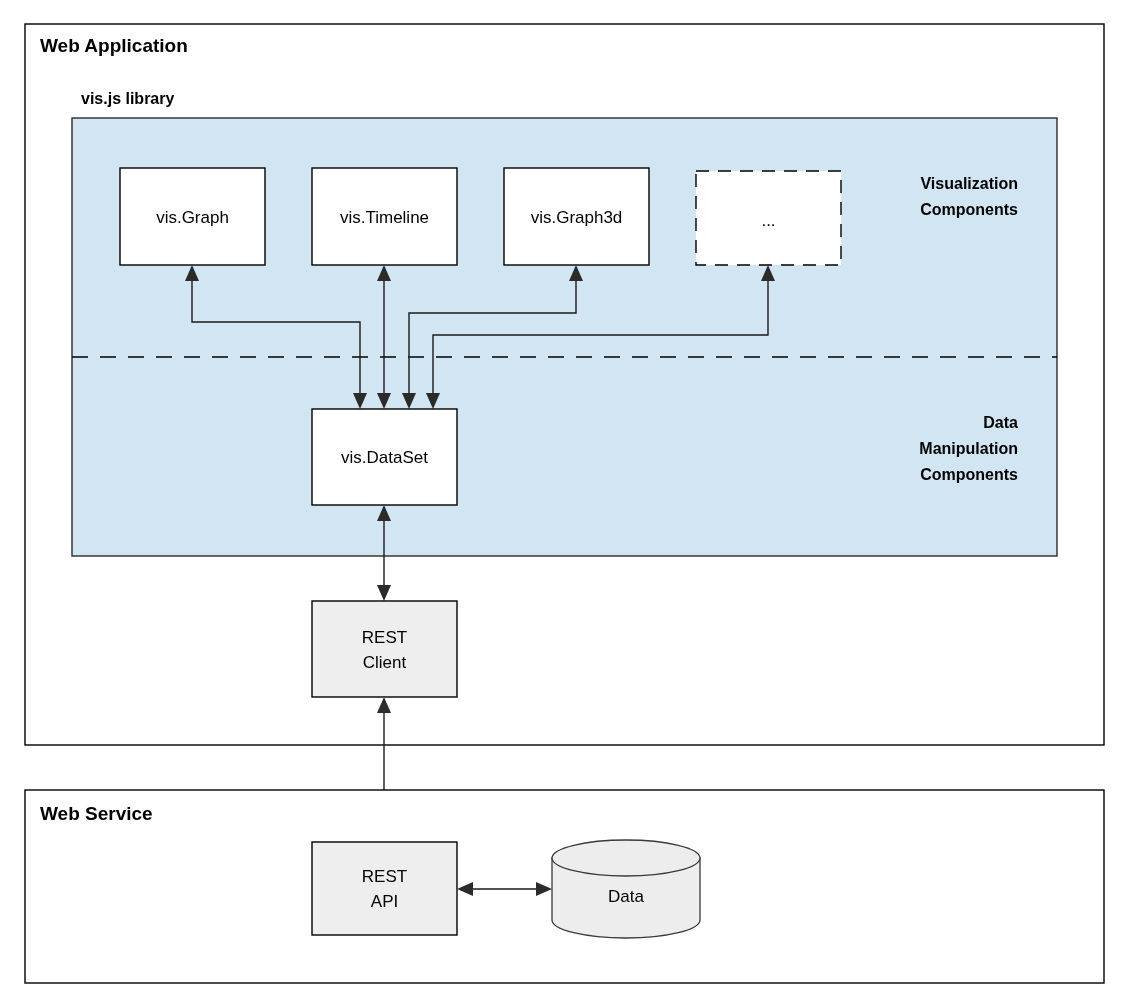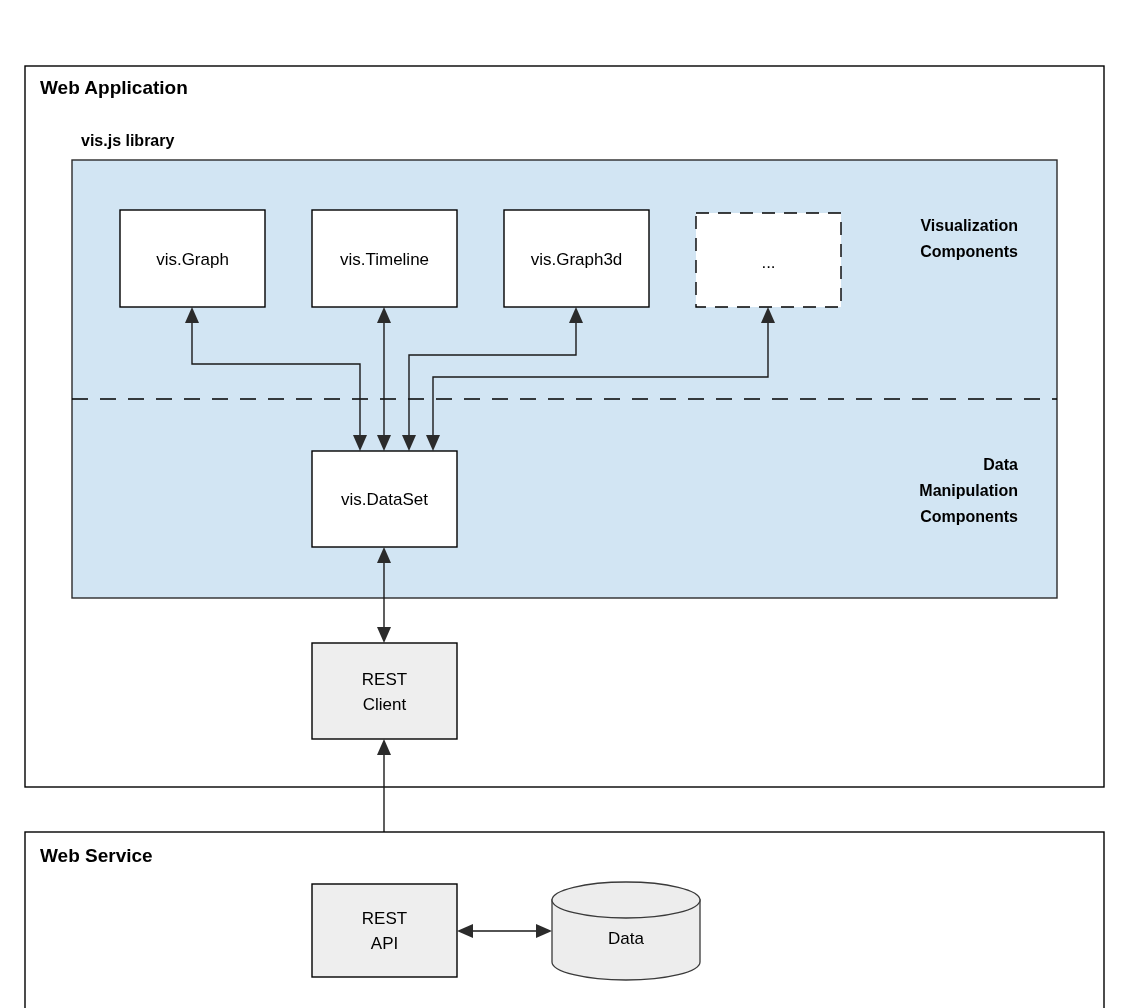--- a/index.html
+++ b/index.html
@@ -12,21 +12,20 @@
     width: 1128px;
     height: 1008px;
     font-family: "Liberation Sans", sans-serif;
     color: #000000;
     overflow: hidden;
   }
   #diagram-root {
     position: relative;
     width: 1128px;
     height: 804px;
-    margin-top: 42px;
   }
   svg.diagram {
     display: block;
     width: 1128px;
     height: 1008px;
   }
   .container-rect {
     fill: #ffffff;
     stroke: #000000;
     stroke-width: 1.4;

